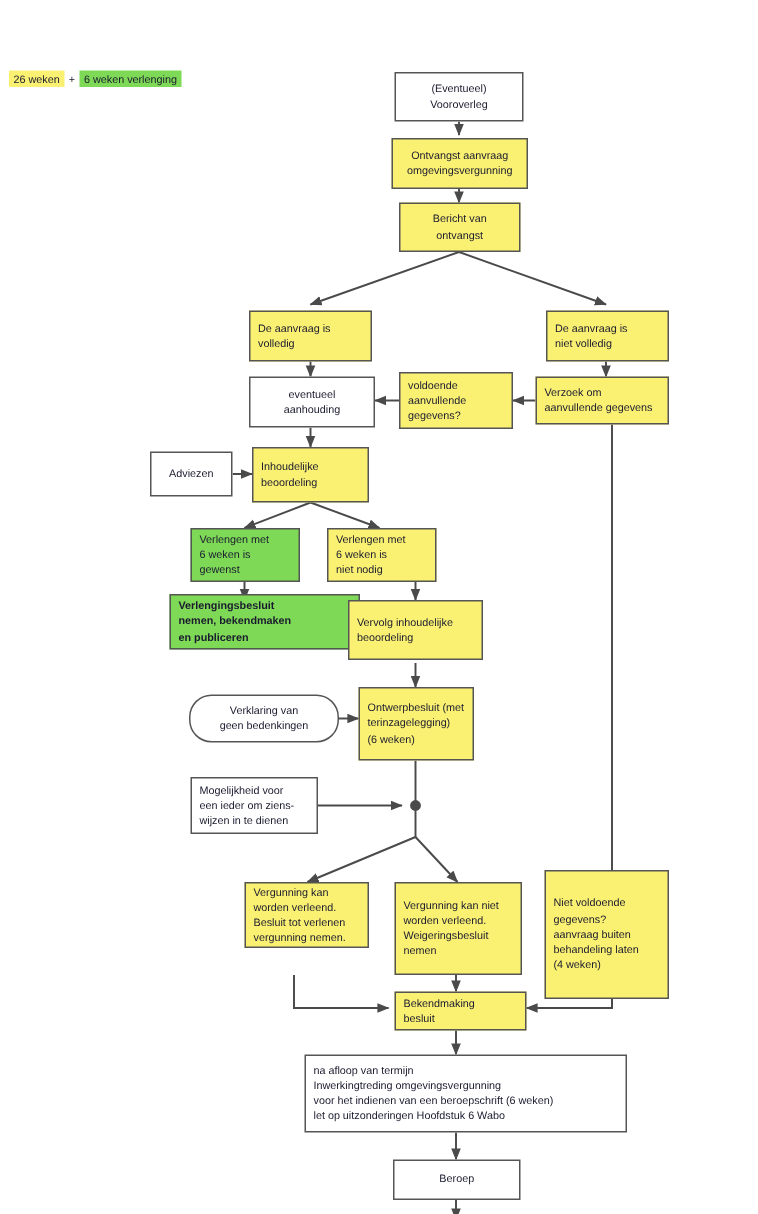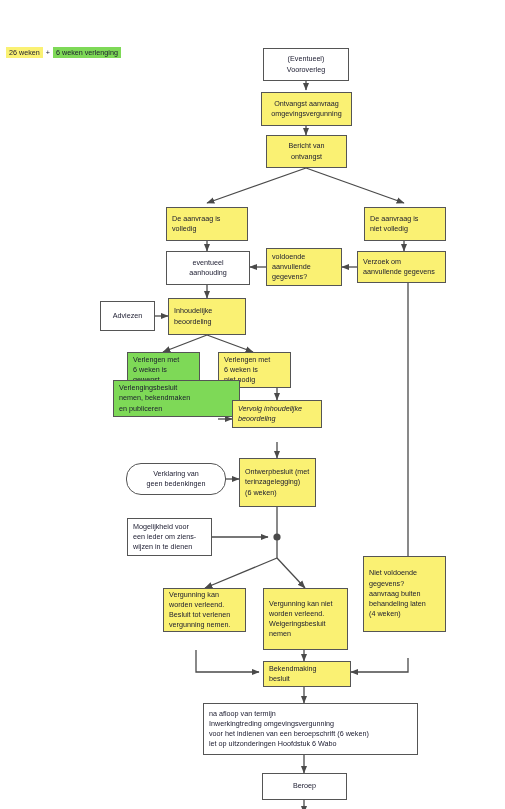--- a/index.html
+++ b/index.html
@@ -152,27 +152,27 @@
     <span>6 weken is</span>
     <span>gewenst</span>
   </div>
 
   <div class="node yellow left" style="left:218px;top:312px;width:73px;height:36px;">
     <span>Verlengen met</span>
     <span>6 weken is</span>
     <span>niet nodig</span>
   </div>
 
-  <div class="node green left" style="left:113px;top:340px;width:127px;height:37px;">
+  <div class="node green left" style="left:113px;top:356px;width:127px;height:37px;font-weight:bold;">
     <span>Verlengingsbesluit</span>
     <span>nemen, bekendmaken</span>
     <span>en publiceren</span>
   </div>
 
-  <div class="node yellow left" style="left:232px;top:360px;width:90px;height:28px;font-style:italic;">
+  <div class="node yellow left" style="left:232px;top:360px;width:90px;height:40px;">
     <span>Vervolg inhoudelijke</span>
     <span>beoordeling</span>
   </div>
 
   <div class="node white center" style="left:126px;top:423px;width:100px;height:32px;border-radius:15px;">
     <span>Verklaring van</span>
     <span>geen bedenkingen</span>
   </div>
 
   <div class="node yellow left" style="left:239px;top:418px;width:77px;height:49px;">
@@ -194,21 +194,21 @@
     <span>vergunning nemen.</span>
   </div>
 
   <div class="node yellow left" style="left:263px;top:548px;width:85px;height:62px;">
     <span>Vergunning kan niet</span>
     <span>worden verleend.</span>
     <span>Weigeringsbesluit</span>
     <span>nemen</span>
   </div>
 
-  <div class="node yellow left" style="left:363px;top:516px;width:83px;height:76px;">
+  <div class="node yellow left" style="left:363px;top:540px;width:83px;height:86px;">
     <span>Niet voldoende</span>
     <span>gegevens?</span>
     <span>aanvraag buiten</span>
     <span>behandeling laten</span>
     <span>(4 weken)</span>
   </div>
 
   <div class="node yellow left" style="left:263px;top:621px;width:88px;height:26px;">
     <span>Bekendmaking</span>
     <span>besluit</span>

